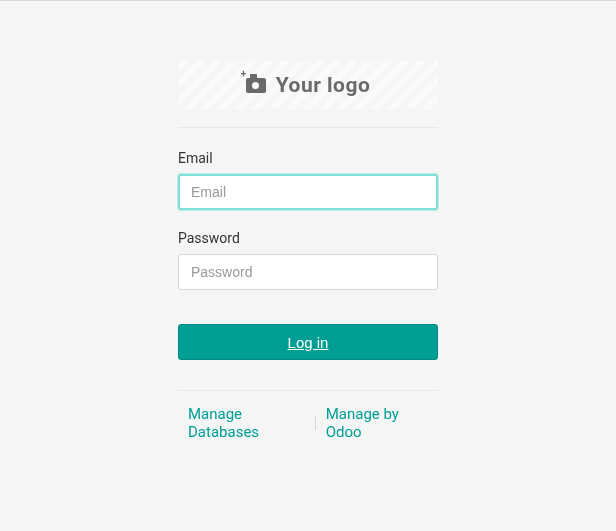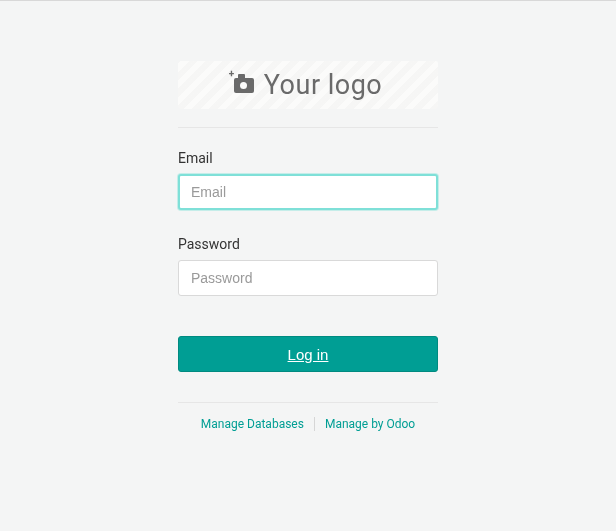--- a/index.html
+++ b/index.html
@@ -64,22 +64,22 @@
   .camera .plus {
     position: absolute;
     top: -9px;
     left: -5px;
     color: #6a6a6a;
     font-size: 10px;
     font-weight: 700;
     line-height: 1;
   }
   .logo-text {
-    font-size: 27px;
-    font-weight: 400;
+    font-size: 21px;
+    font-weight: 700;
     color: #6a6a6a;
     letter-spacing: 0.5px;
   }
   .hr {
     border: none;
     border-top: 1px solid #e6e6e6;
     margin: 18px 0 22px;
   }
   .hr2 {
     border: none;
@@ -102,38 +102,38 @@
     border: 1px solid #d9d9d9;
     border-radius: 3px;
     outline: none;
   }
   .text-input::placeholder { color: #9a9a9a; }
   .text-input.focused {
     border: 2px solid #7fe0d8;
     box-shadow: 0 0 0 1px rgba(127,224,216,0.4);
     padding: 5px 11px;
   }
-  .field-group { margin-bottom: 26px; }
+  .field-group { margin-bottom: 20px; }
   .login-btn {
     width: 100%;
     height: 36px;
     margin-top: 14px;
     background: #009e94;
     color: #fff;
     font-size: 15px;
     border: 1px solid #008a80;
     border-radius: 3px;
     cursor: pointer;
     text-decoration: underline;
   }
   .footer-links {
     display: flex;
     justify-content: center;
     align-items: center;
-    font-size: 12px;
+    font-size: 15px;
   }
   .footer-links a {
     color: #009e94;
     text-decoration: none;
     padding: 0 10px;
     cursor: pointer;
   }
   .vsep {
     width: 1px;
     height: 14px;

